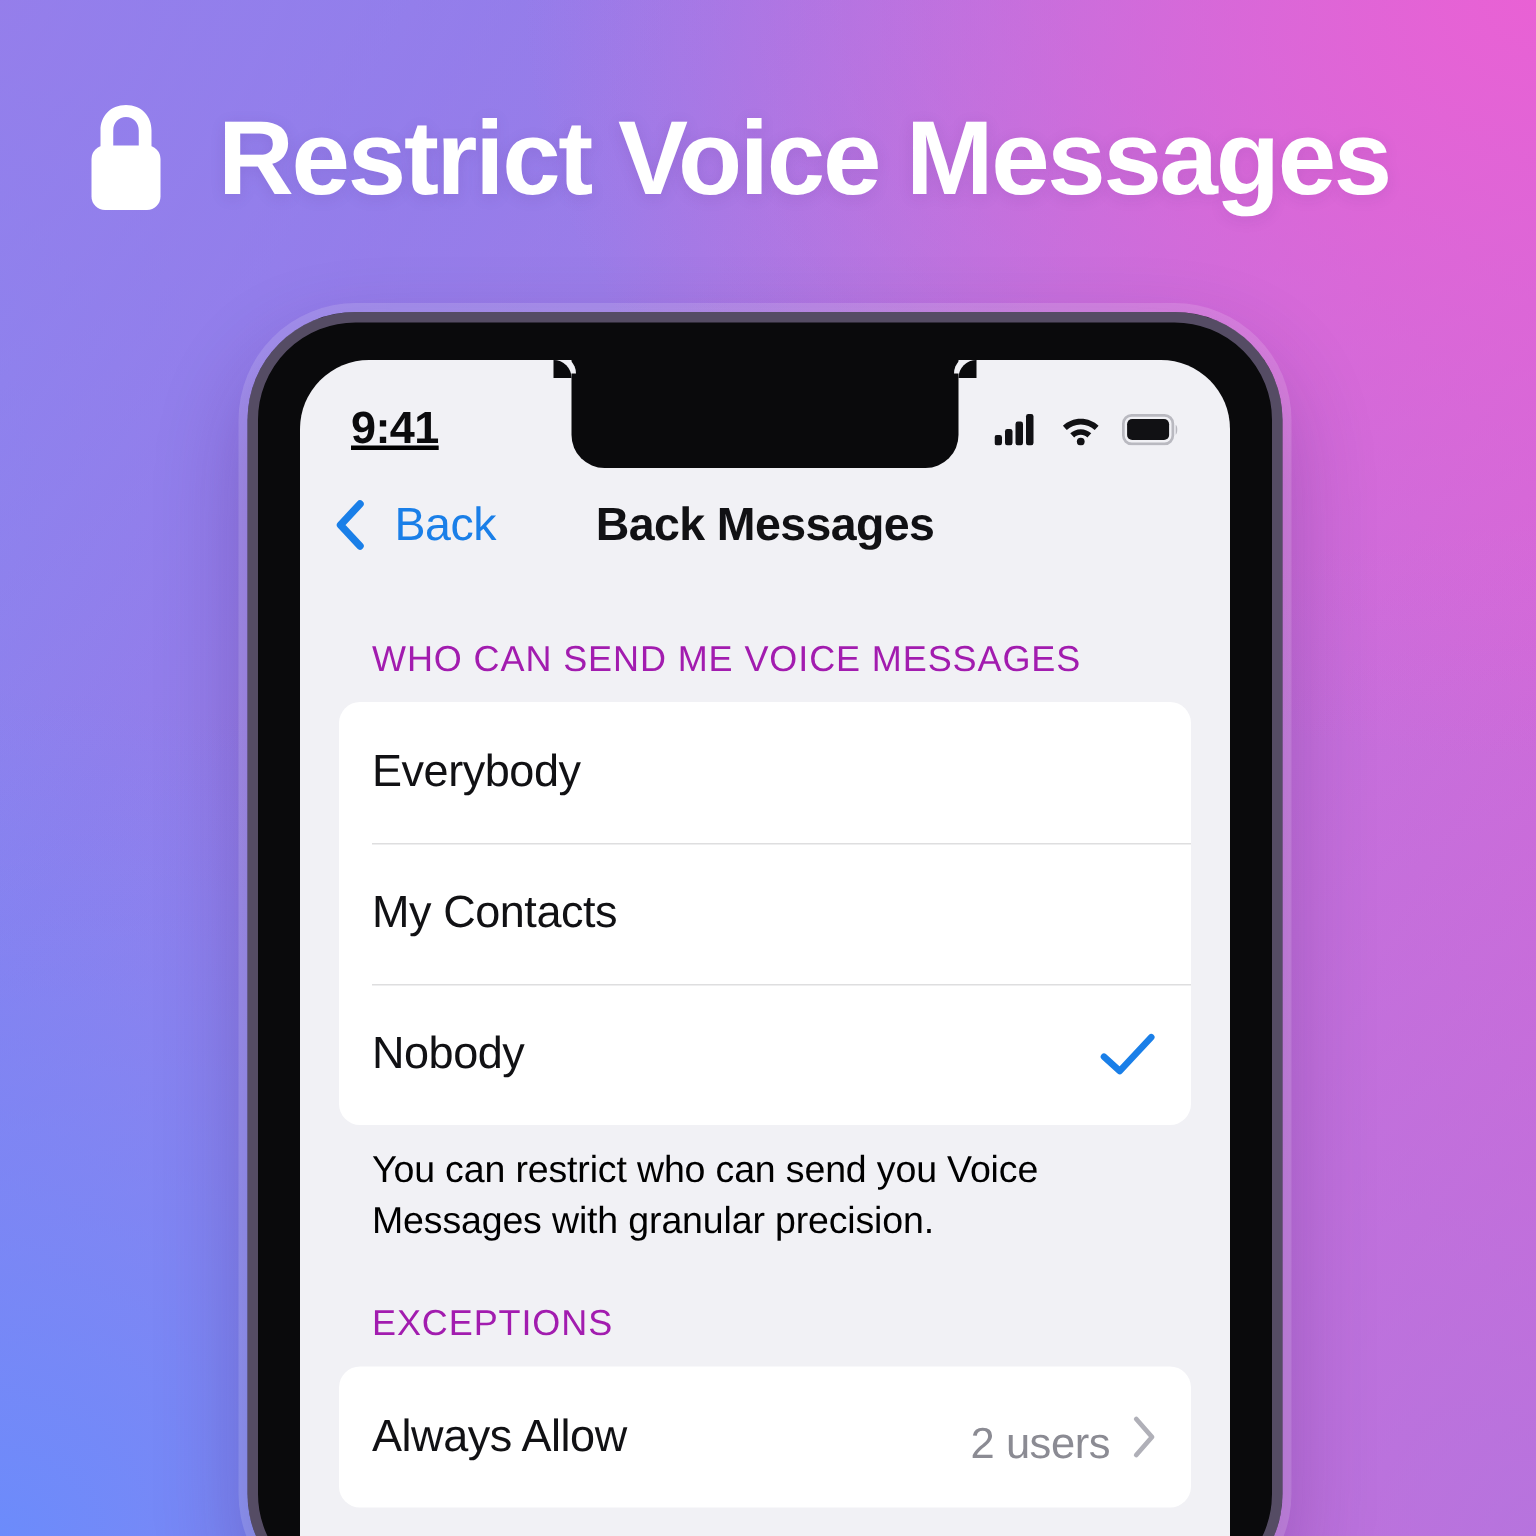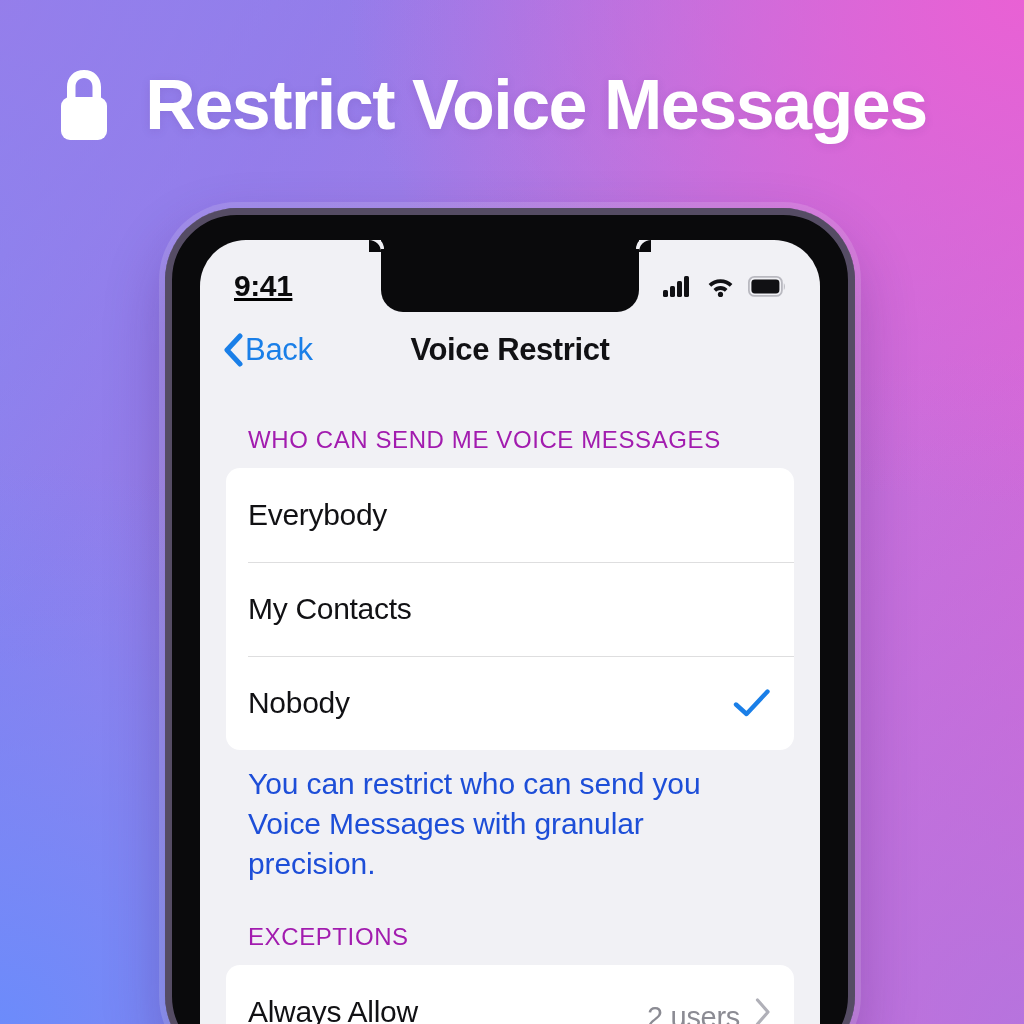--- a/index.html
+++ b/index.html
@@ -94,21 +94,21 @@
     letter-spacing:-.4px; padding-top:20px;
   }
   .status-icons{ display:flex; align-items:center; gap:13px; padding-top:20px; }
 
   
   .navbar{
     position:relative; height:76px;
     display:flex; align-items:center; padding:0 22px;
   }
   .nav-back{
-    display:flex; align-items:center; gap:1px;
+    display:flex; align-items:center; gap:19px;
     color:#1a7fe8; font-size:31px; letter-spacing:-.3px;
     cursor:pointer;
   }
   .nav-title{
     position:absolute; left:0; right:0; text-align:center;
     font-size:31px; font-weight:bold; color:#111114;
     letter-spacing:-.4px; pointer-events:none;
   }
 
   
@@ -136,22 +136,22 @@
     content:""; position:absolute; left:22px; right:0; top:0;
     height:1px; background:#dededf;
   }
   .row-label{
     font-size:30px; color:#111114; letter-spacing:-.3px; flex:1;
   }
   .row-value{
     font-size:29px; color:#8b8b93; letter-spacing:-.3px; margin-right:14px;margin-top:11px;
   }
   .footer-note{
-    color:#1d4ed8;
-    font-size:30px;
+    color:#000000;
+    font-size:25px;
     line-height:1.34;
     padding:14px 22px 0 22px;
     letter-spacing:-.1px;
   }
   .check{ flex:none; }
   .chev-right{ flex:none; }
 </style>
 </head>
 <body>
 
@@ -193,21 +193,21 @@
       </div>
     </div>
 
     <div class="navbar">
       <div class="nav-back">
         <svg width="22" height="34" viewBox="0 0 22 34">
           <path d="M18 3 L5 17 L18 31" fill="none" stroke="#1a7fe8" stroke-width="5" stroke-linecap="round" stroke-linejoin="round"></path>
         </svg>
         <span>Back</span>
       </div>
-      <div class="nav-title">Voice Restrict</div>
+      <div class="nav-title">Back Messages</div>
     </div>
 
     <div class="content">
 
       <div class="section-header">WHO CAN SEND ME VOICE MESSAGES</div>
       <div class="card">
 
         <div class="row">
           <span class="row-label">Everybody</span>
         </div>

